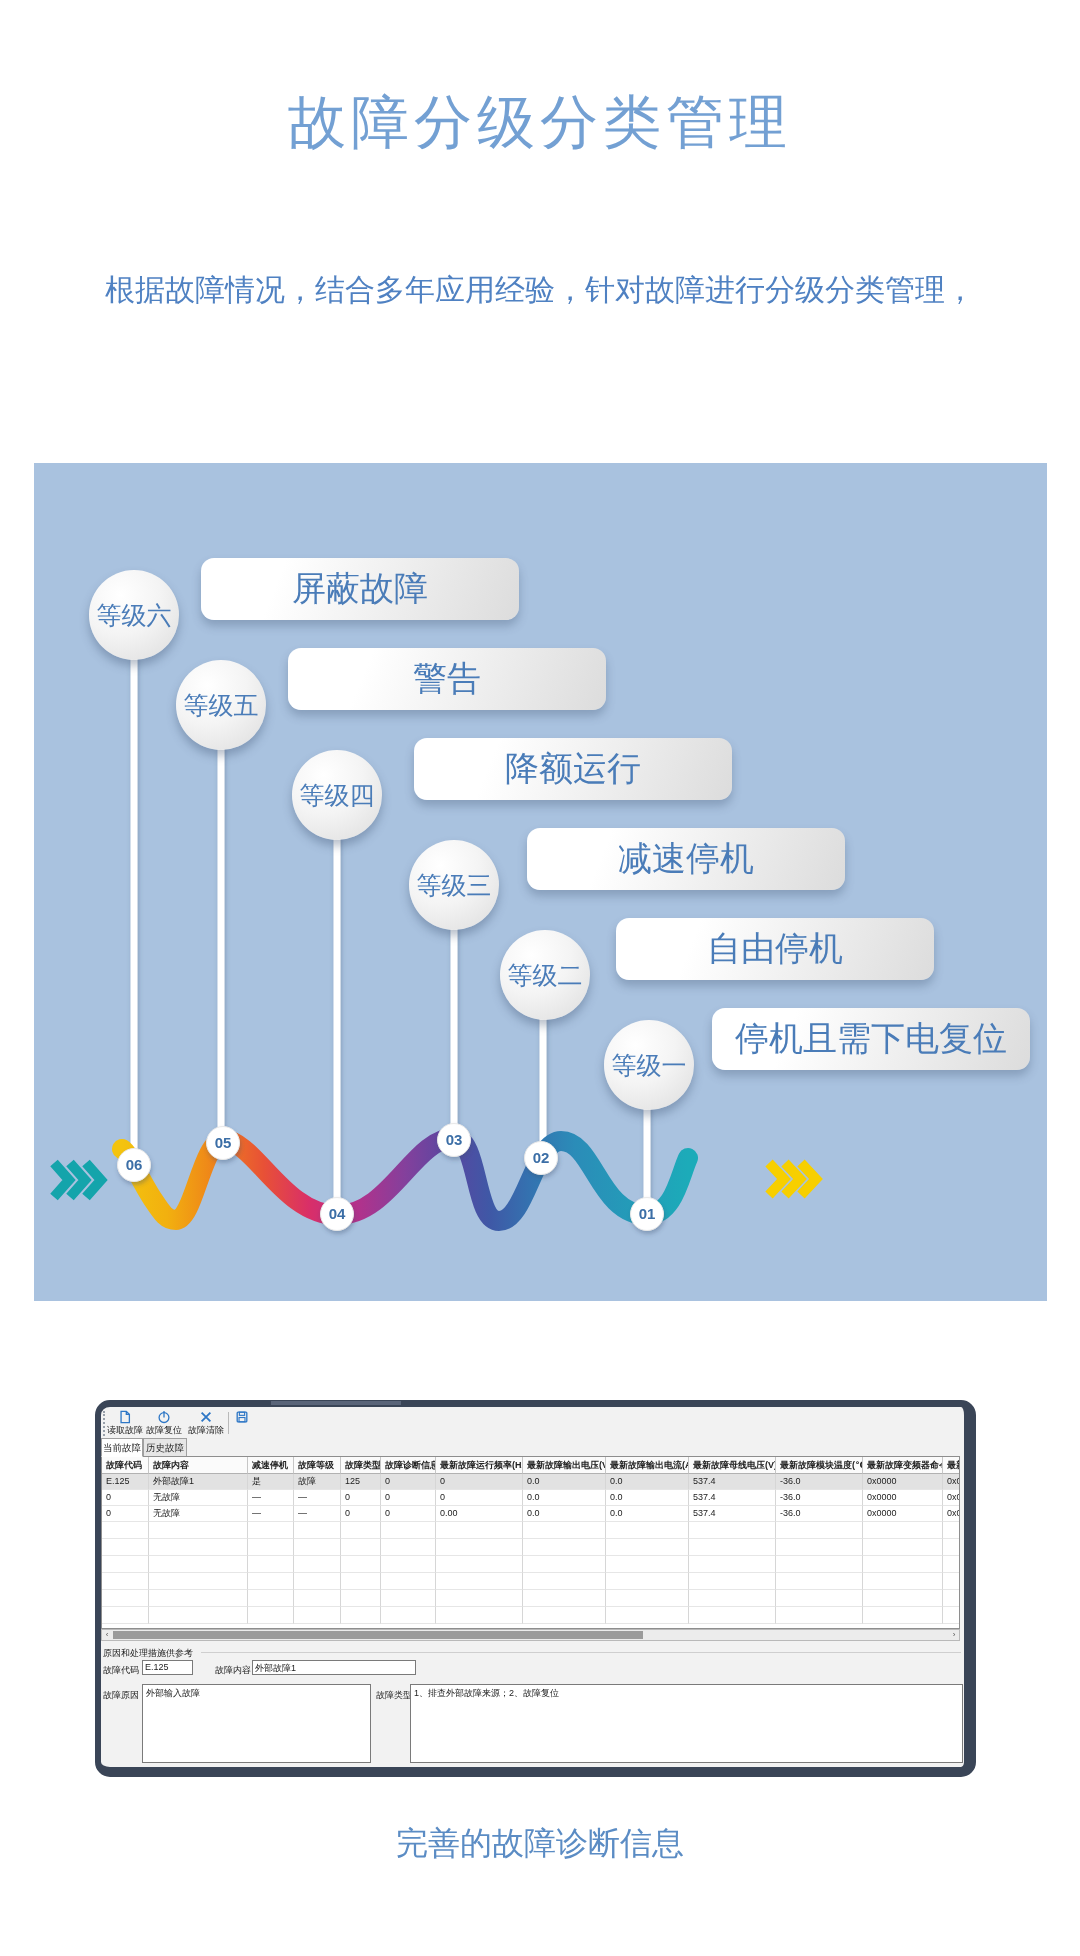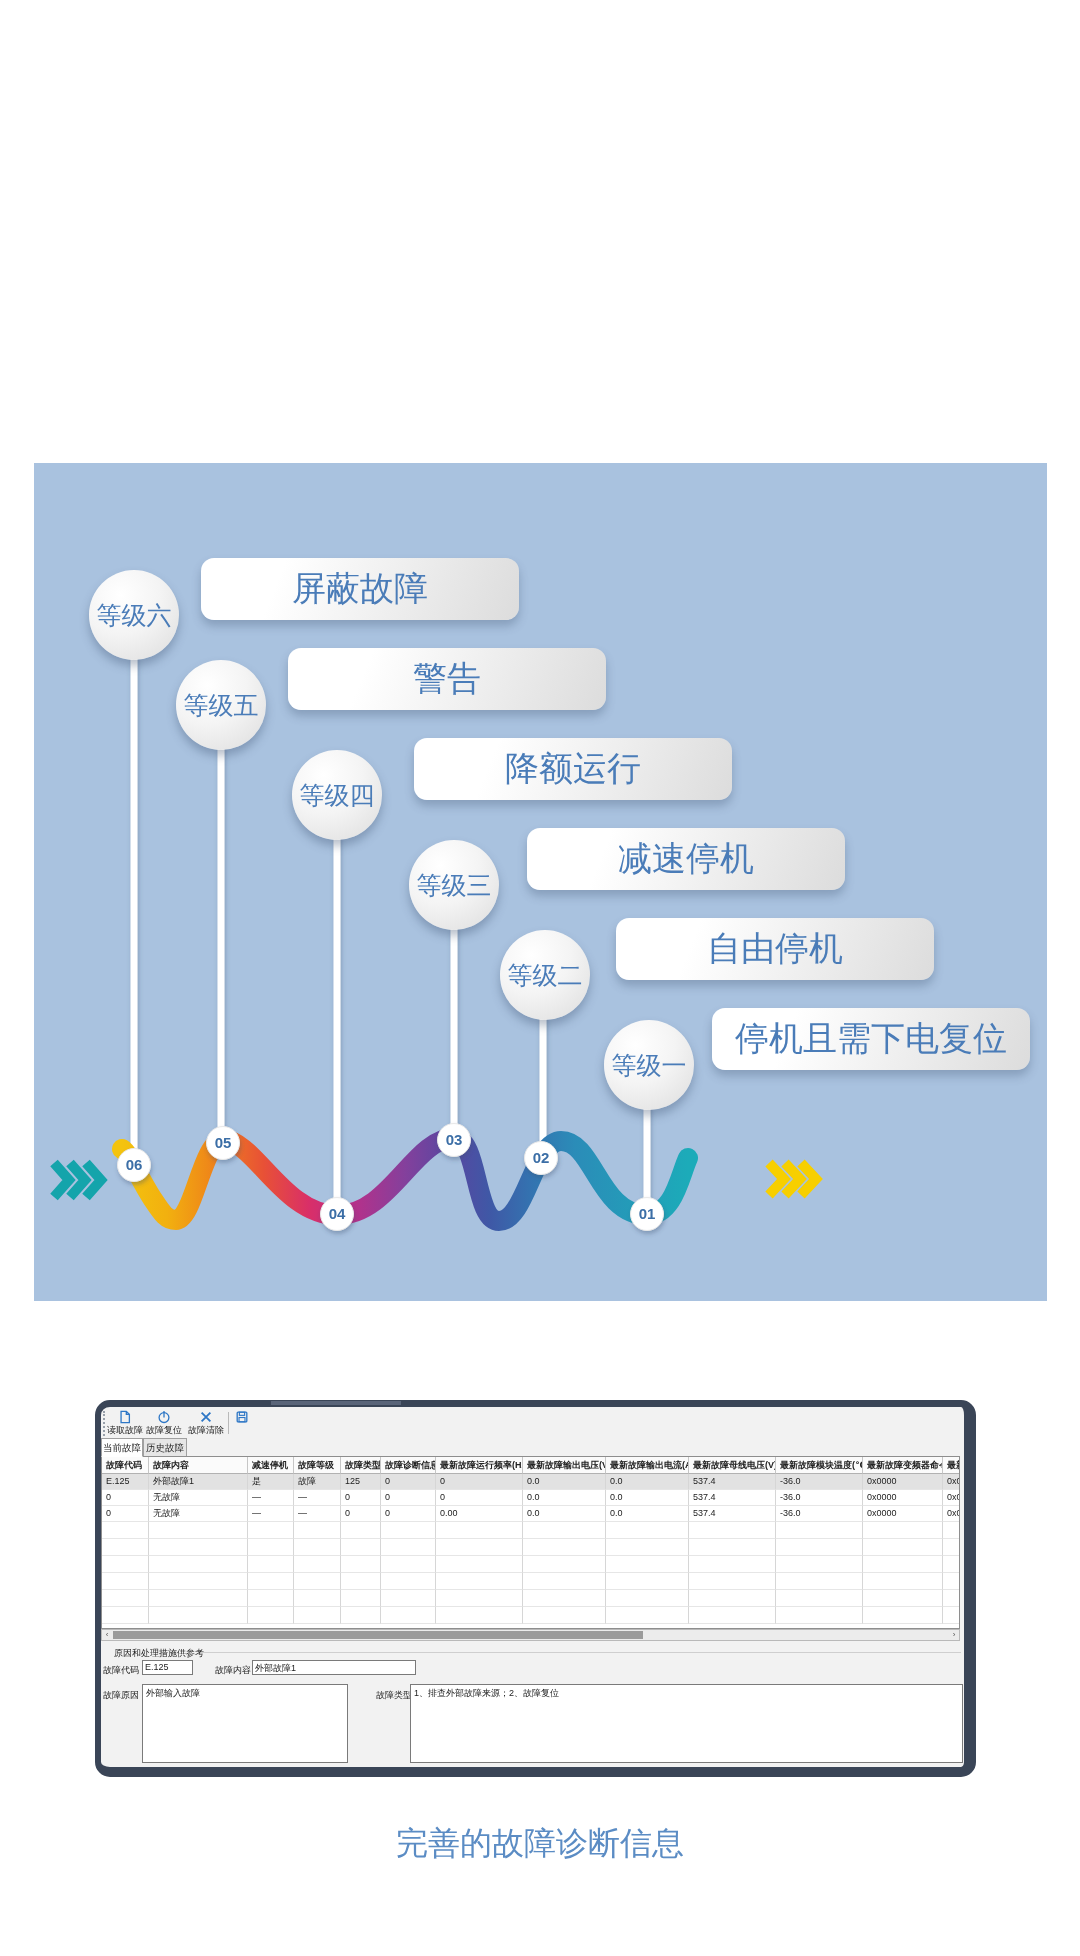--- a/index.html
+++ b/index.html
@@ -55,35 +55,37 @@
   .trow.sel{background:#e2e2e2;}
   .trow.fill{height:17px;}
   .cell{box-sizing:border-box;border-right:1px solid #d6d6d6;padding-left:4px;
     line-height:15px;white-space:nowrap;overflow:hidden;flex:none;}
   .trow.head .cell{font-weight:bold;line-height:16px;border-right:1px solid #c6c6c6;border-bottom:1px solid #b2b2b2;}
   .trow:not(.head) .cell{border-bottom:1px solid #e6e6e6;}
   .hscroll{position:absolute;left:0;top:222px;width:859px;height:12px;box-sizing:border-box;
     background:#ececec;border:1px solid #b9b9b9;}
   .hthumb{position:absolute;left:11px;top:1px;width:530px;height:8px;background:#9b9b9b;}
   .harrow{position:absolute;top:0;width:10px;height:10px;font-size:8px;line-height:9px;text-align:center;color:#555;}
-  .grp-label{position:absolute;left:2px;top:240px;font-size:9px;color:#222;margin-left:11px;}
+  .grp-label{position:absolute;left:2px;top:240px;font-size:9px;color:#222;}
   .grp-line{position:absolute;left:100px;top:245px;width:760px;height:1px;background:#cfcfcf;}
   .flabel{position:absolute;font-size:9px;color:#222;}
   .fbox{position:absolute;box-sizing:border-box;border:1px solid #7a7a7a;background:#fff;
     font-size:9px;padding:1px 2px;overflow:hidden;white-space:nowrap;}
   .farea{position:absolute;box-sizing:border-box;border:1px solid #7a7a7a;background:#fff;
     font-size:9px;padding:2px 3px;overflow:hidden;}
   .icon-svg{width:14px;height:14px;}
 </style>
 </head>
 <body>
 
 <div id="stage">
 
+  <div class="page-title">故障分级分类管理</div>
   <div class="page-subtitle">
+    <div>根据故障情况，结合多年应用经验，针对故障进行分级分类管理，</div>
   </div>
 
   <div class="panel">
     <svg class="wave-svg" viewBox="0 0 1013 838">
       <defs>
         <linearGradient id="wg" x1="0" y1="0" x2="1" y2="0">
           <stop offset="0" stop-color="#f4c30e"></stop>
           <stop offset="0.08" stop-color="#f2b00f"></stop>
           <stop offset="0.15" stop-color="#ef8a18"></stop>
           <stop offset="0.25" stop-color="#e85136"></stop>
@@ -365,20 +367,20 @@
 
       <div class="grp-label">原因和处理措施供参考</div>
       <div class="grp-line"></div>
 
       <div class="flabel" style="left:2px;top:257px;">故障代码</div>
       <div class="fbox" style="left:41px;top:253px;width:51px;height:15px;">E.125</div>
       <div class="flabel" style="left:114px;top:257px;">故障内容</div>
       <div class="fbox" style="left:151px;top:253px;width:164px;height:15px;">外部故障1</div>
 
       <div class="flabel" style="left:2px;top:282px;">故障原因</div>
-      <div class="farea" style="left:41px;top:277px;width:206px;height:79px;">外部输入故障</div>
+      <div class="farea" style="left:41px;top:277px;width:229px;height:79px;">外部输入故障</div>
       <div class="flabel" style="left:275px;top:282px;">故障类型</div>
       <div class="farea" style="left:309px;top:277px;width:553px;height:79px;">1、排查外部故障来源；2、故障复位</div>
     </div>
   </div>
 
   <div class="page-caption">完善的故障诊断信息</div>
 </div>
 
 </body></html>

